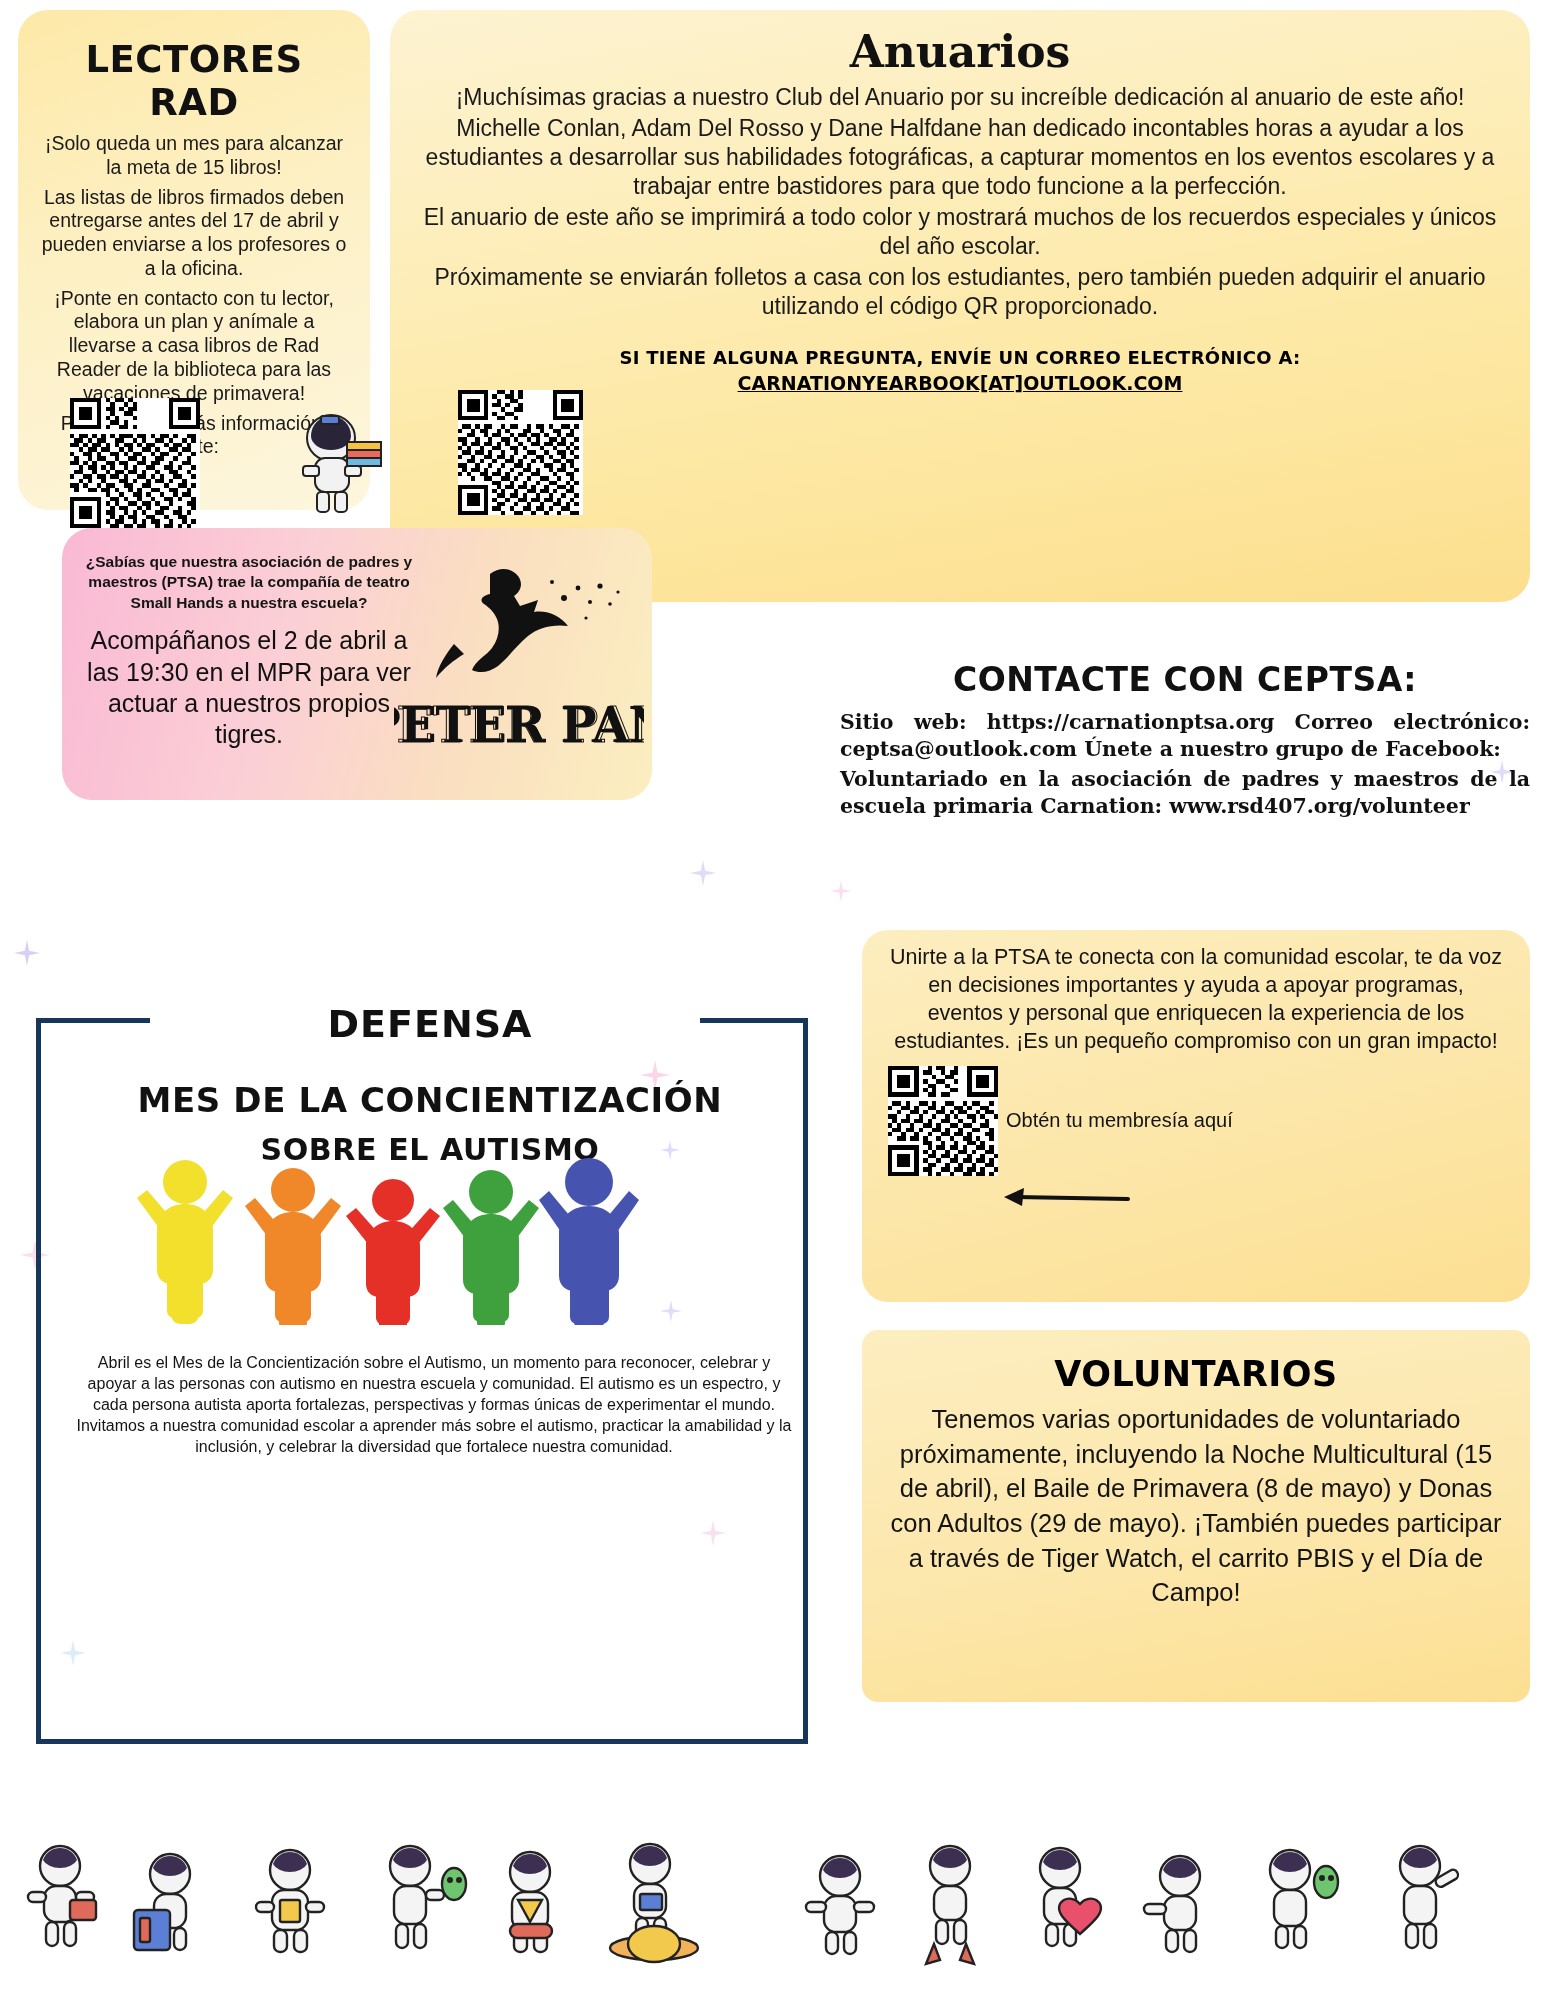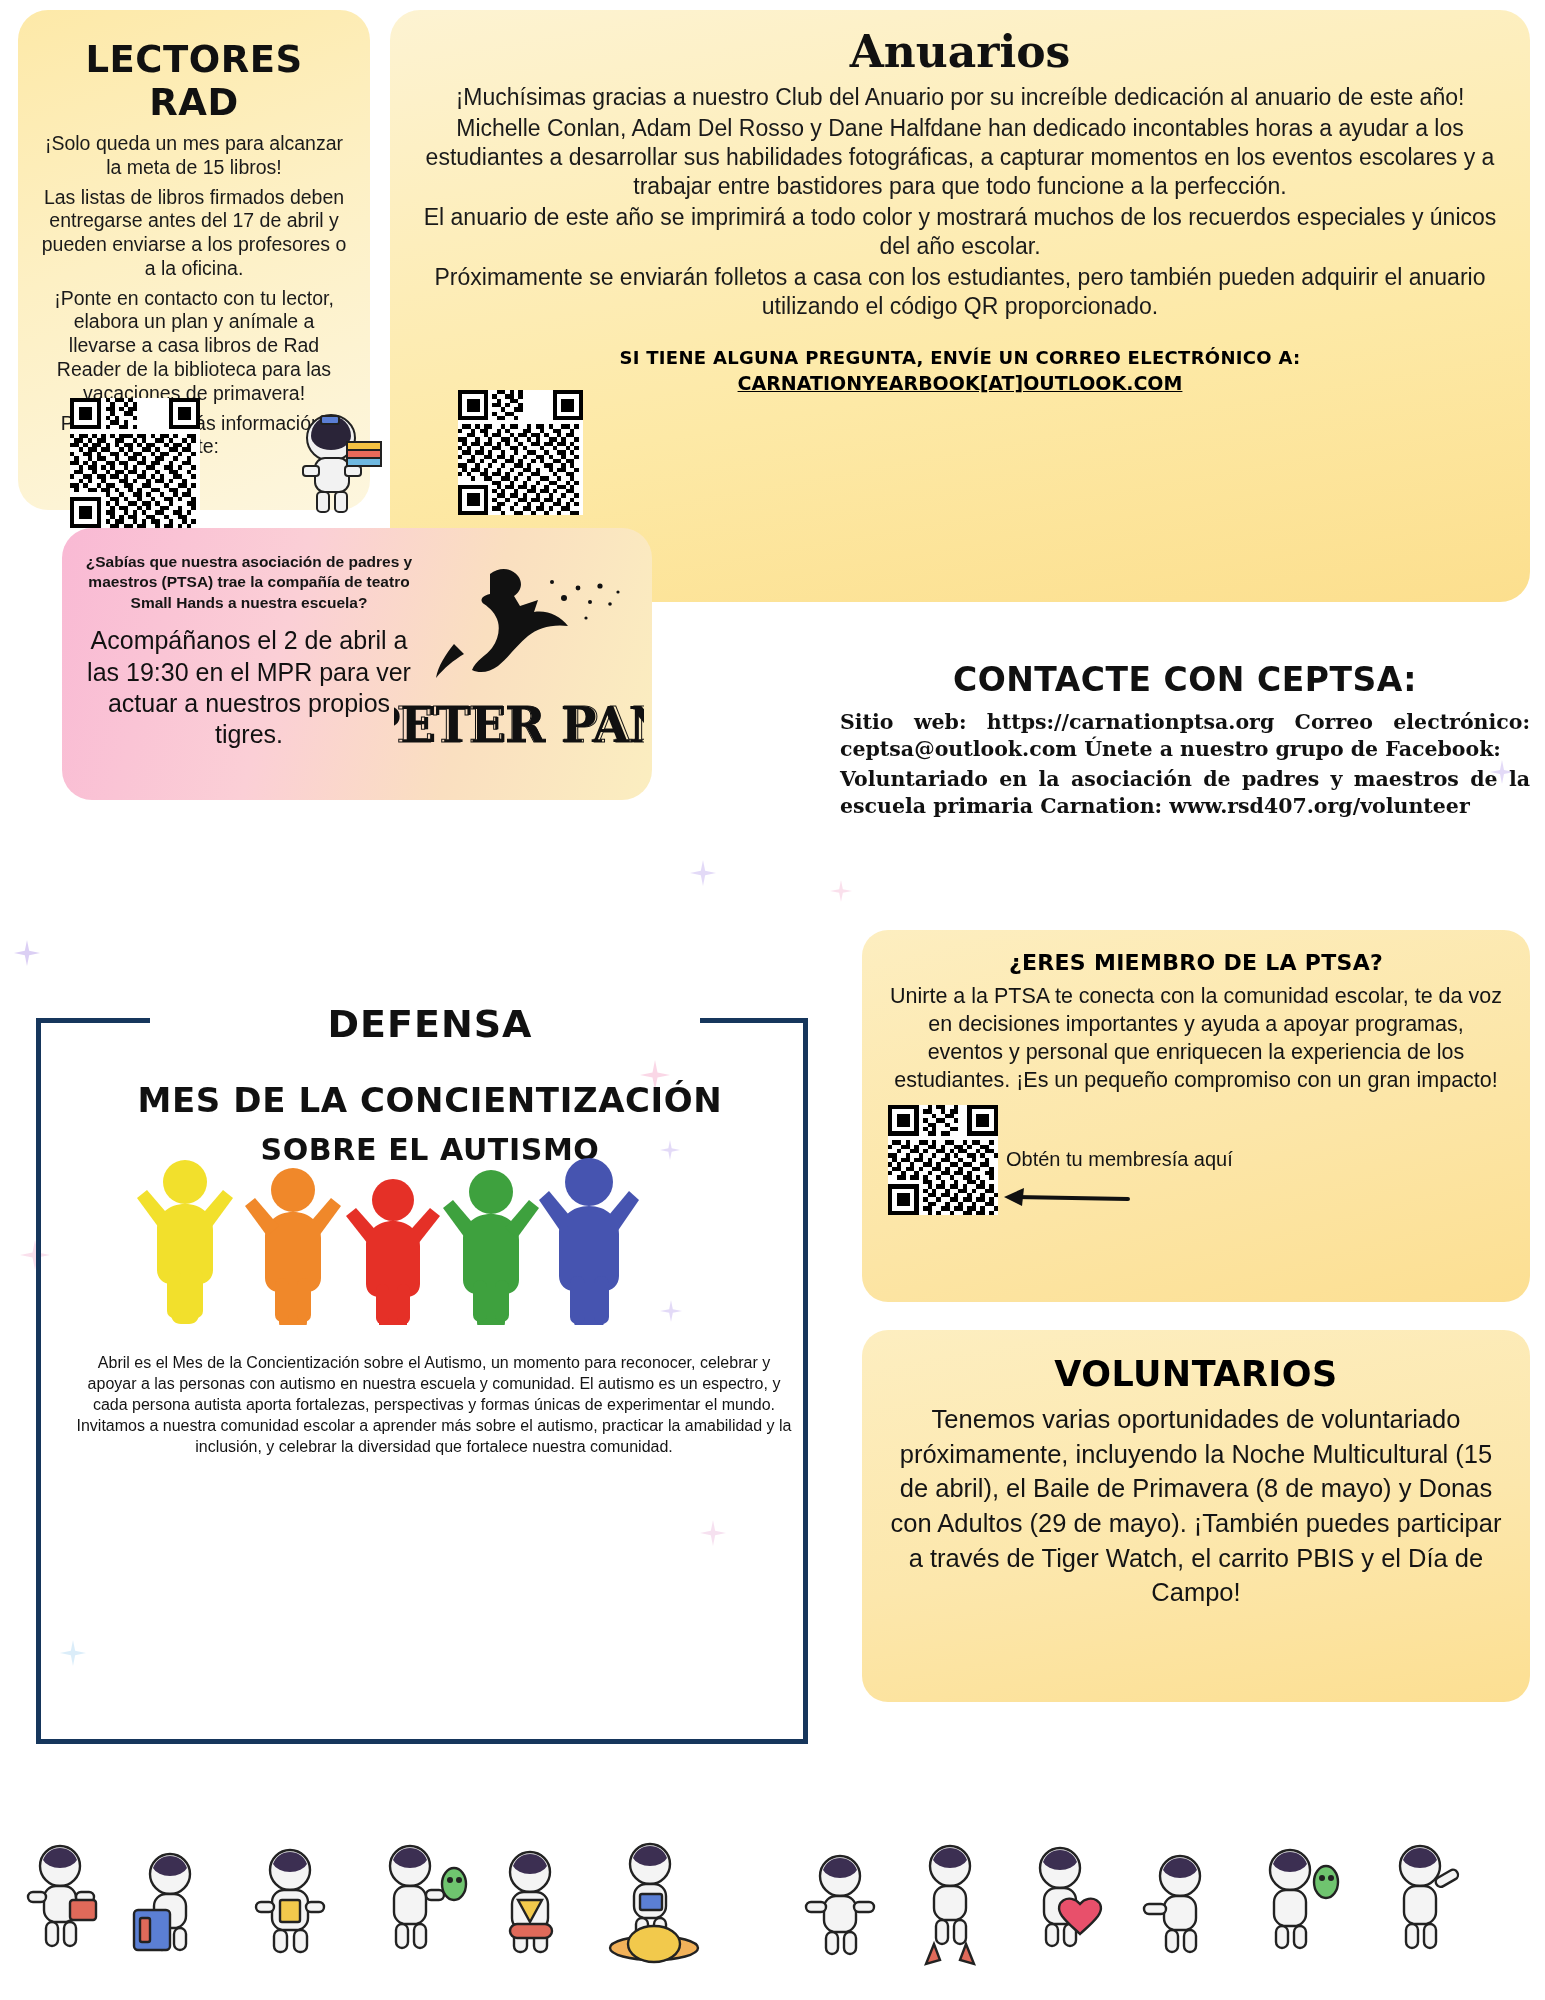--- a/index.html
+++ b/index.html
@@ -191,21 +191,21 @@
   .arrow {
     position: absolute;
     left: 1000px; top: 1185px;
     width: 130px; height: 30px;
   }
 
   
   #voluntarios {
     left: 862px; top: 1330px; width: 668px; height: 372px;
     background: linear-gradient(170deg,#fdeec0 0%,#fce7ac 55%,#fcdf92 100%);
-    border-radius: 26px;
+    border-radius: 16px;
     padding: 16px 28px;
   }
   #voluntarios .hdr {
     font-family: "DejaVu Sans", sans-serif;
     font-weight: 700;
     font-size: 35px;
     text-align: center;
     letter-spacing: .5px;
     margin: 8px 0 8px;
   }
@@ -840,21 +840,20 @@
 
   <div id="ceptsa">
     <div class="hdr">CONTACTE CON CEPTSA:</div>
     <div class="body">
       <p>Sitio web: https://carnationptsa.org Correo electrónico: ceptsa@outlook.com Únete a nuestro grupo de Facebook:</p>
       <p>Voluntariado en la asociación de padres y maestros de la escuela primaria Carnation: www.rsd407.org/volunteer</p>
     </div>
   </div>
 
   <div class="card" id="ptsa">
-    <div class="hdr">¿ERES MIEMBRO DE LA PTSA?</div>
     <p>Unirte a la PTSA te conecta con la comunidad escolar, te da voz en decisiones importantes y ayuda a apoyar programas, eventos y personal que enriquecen la experiencia de los estudiantes. ¡Es un pequeño compromiso con un gran impacto!</p>
     <div class="qrrow">
       <div class="qr">
         <svg width="110" height="110" viewBox="0 0 25 25" shape-rendering="crispEdges">
           <rect width="25" height="25" fill="#fff"></rect>
           <g fill="#000">
             <rect x="0" y="0" width="7" height="1"></rect>
               <rect x="0" y="0" width="1" height="7"></rect>
             <rect x="6" y="0" width="1" height="7"></rect>
               <rect x="0" y="6" width="7" height="1"></rect>

